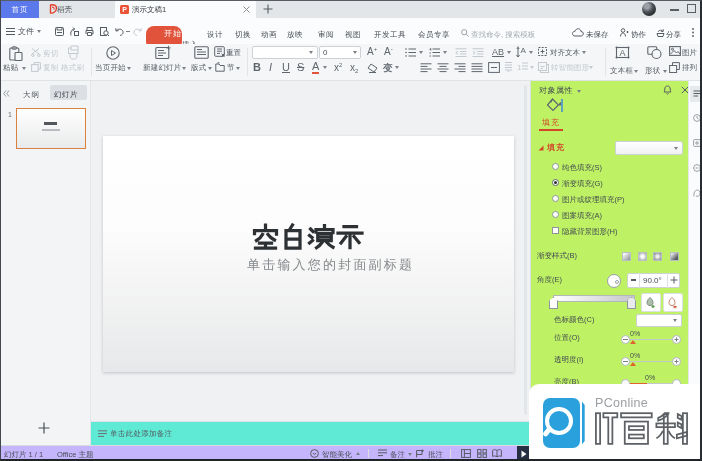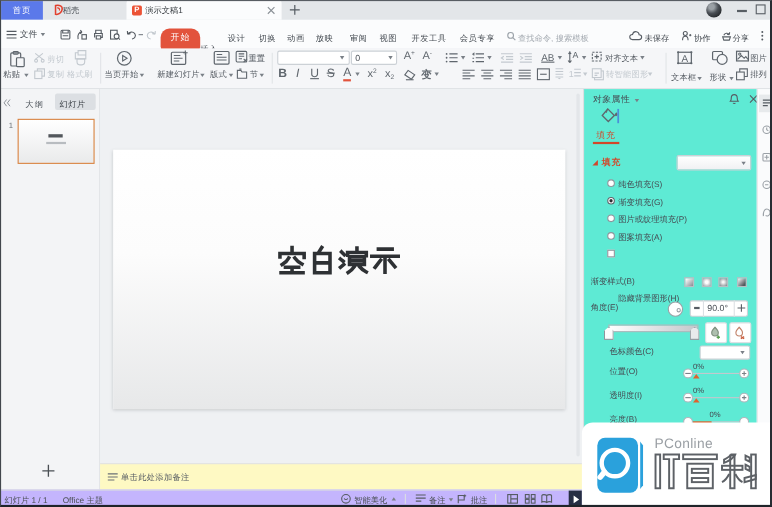--- a/index.html
+++ b/index.html
@@ -6,22 +6,22 @@
 body{width:702px;height:461px;overflow:hidden;font-family:"Liberation Sans",sans-serif;position:relative;background:#eef0f2;}
 *{box-sizing:border-box;}
 .abs{position:absolute;}
 .txt{position:absolute;white-space:nowrap;}
 
 #tabbar{position:absolute;left:0;top:0;width:702px;height:18px;background:#e3e6e9;}
 #menurow{position:absolute;left:0;top:18px;width:702px;height:26px;background:#fbfcfd;}
 #ribbon{position:absolute;left:0;top:44px;width:702px;height:37px;background:#f5f6f8;border-bottom:1px solid #e0e3e6;}
 #leftpanel{position:absolute;left:0;top:81px;width:91px;height:364px;background:#f3f4f6;border-right:1px solid #e3e5e8;}
 #canvas{position:absolute;left:91px;top:81px;width:439px;height:340px;background:#eff1f3;}
-#notesbar{position:absolute;left:91px;top:421px;width:439px;height:24px;background:#fef9c3;border-top:1px solid #e0e2e5;}
-#rightpanel{position:absolute;left:530px;top:81px;width:158px;height:364px;background:#5eead4;border-left:1px solid #dbdee1;}
+#notesbar{position:absolute;left:91px;top:421px;width:439px;height:24px;background:#5eead4;border-top:1px solid #e0e2e5;}
+#rightpanel{position:absolute;left:530px;top:81px;width:158px;height:364px;background:#bef264;border-left:1px solid #dbdee1;}
 #farstrip{position:absolute;left:688px;top:81px;width:14px;height:364px;background:#fafbfc;border-left:1px solid #e4e6e9;}
 #statusbar{position:absolute;left:0;top:445px;width:702px;height:16px;background:#c4b5fd;border-top:1px solid #d9dcdf;}
 #watermark{position:absolute;left:529px;top:384px;width:171px;height:75px;background:#ffffff;border-radius:10px 0 0 0;}
 
 #wb{position:absolute;left:0;top:0;width:702px;height:461px;pointer-events:none;border-top:1px solid #585d63;border-left:1px solid #42474d;border-right:2px solid #282d33;border-bottom:2px solid #1f2429;z-index:99;}
 
 .cjk7{font-size:7.5px;color:#454b52;letter-spacing:0.5px;}
 .lbl{position:absolute;font-size:7.5px;color:#555b62;letter-spacing:0.2px;white-space:nowrap;}
 .dis{color:#c3c9cf !important;}
 .vsep{position:absolute;width:1px;background:#e2e4e7;top:4px;height:28px;}
@@ -73,21 +73,21 @@
       <circle cx="6" cy="6" r="2.2" fill="#fbfcfd" stroke="#565c63"></circle>
       <path d="M7.5 7.5 L9 9" stroke="#565c63"></path>
     </svg>
   <svg style="left:115px;top:10px;" width="9" height="8" viewBox="0 0 9 8">
       <path d="M1 3 C2.5 0.8 6 0.5 7.5 2.5 C9 4.5 7.5 7 5 7.5 M1 3 L0.8 0.2 M1 3 L3.6 2.6" fill="none" stroke="#565c63"></path>
     </svg>
   <div class="abs" style="left:126px;top:13px;width:4px;height:1px;background:#7a8087;"></div>
   <svg style="left:133px;top:10px;" width="9" height="8" viewBox="0 0 9 8">
       <path d="M8 3 C6.5 0.8 3 0.5 1.5 2.5 C0 4.5 1.5 7 4 7.5 M8 3 L8.2 0.2 M8 3 L5.4 2.6" fill="none" stroke="#c3c9cf"></path>
     </svg>
-  <div class="abs" style="left:146px;top:8px;width:36px;height:24px;background:#e2533c;border-radius:8px;color:#fff;font-size:8px;text-align:center;line-height:15px;letter-spacing:1px;">开始</div>
+  <div class="abs" style="left:146px;top:8px;width:36px;height:24px;background:#e2533c;border-radius:8px;color:#fff;font-size:8px;text-align:right;line-height:15px;letter-spacing:1px;">开始</div>
   <div class="txt cjk7" style="left:182px;top:22px;">插入</div>
   <div class="txt cjk7" style="left:207px;top:12px;">设计</div>
   <div class="txt cjk7" style="left:235px;top:12px;">切换</div>
   <div class="txt cjk7" style="left:261px;top:12px;">动画</div>
   <div class="txt cjk7" style="left:287px;top:12px;">放映</div>
   <div class="txt cjk7" style="left:318px;top:12px;">审阅</div>
   <div class="txt cjk7" style="left:345px;top:12px;">视图</div>
   <div class="txt cjk7" style="left:374px;top:12px;">开发工具</div>
   <div class="txt cjk7" style="left:418px;top:12px;">会员专享</div>
   <svg style="left:461px;top:11px;" width="8" height="8" viewBox="0 0 8 8">
@@ -306,20 +306,21 @@
 <div id="canvas">
   <div class="abs" style="left:12px;top:55px;width:411px;height:236px;background:linear-gradient(180deg,#ffffff 0%,#fcfcfc 40%,#e7e8e9 100%);box-shadow:0 1px 3px rgba(60,64,70,0.25);"></div>
   <svg style="left:162px;top:143px;" width="110" height="29" viewBox="0 0 440 112" fill="none" stroke="#2e3134" stroke-width="13" stroke-linecap="square">
     <path d="M50 2 V14 M6 24 H94 M6 24 V36 M94 24 V38"></path>
     <path d="M38 40 Q31 54 14 64 M60 40 Q70 54 86 62 M26 74 H74 M50 74 V92 M10 94 H90"></path>
     <path d="M158 2 L148 18 M132 24 H188 V94 H132 Z M132 58 H188"></path>
     <path d="M230 18 L240 28 M226 44 L236 52 M226 74 L238 64"></path>
     <path d="M286 4 V14 M252 20 H320 M252 20 V30 M320 20 V32 M259 36 H313 V64 H259 Z M259 50 H313 M276 72 Q268 84 254 93 M296 72 Q306 84 320 91"></path>
     <path d="M364 8 H414 M340 34 H436 M388 34 V92 M372 48 L352 74 M404 48 L424 72"></path>
   </svg>
+  <div class="txt" style="left:156px;top:174.5px;font-size:13px;color:#85888b;letter-spacing:2.2px;">单击输入您的封面副标题</div>
   <div class="abs" style="left:433px;top:4px;width:3px;height:330px;background:#e3e6e9;border-radius:2px;"></div>
 </div>
 <div id="notesbar">
   <svg style="left:7px;top:8px;" width="9" height="8" viewBox="0 0 9 8">
       <path d="M0 0.8 H9 M0 3.6 H9 M0 6.4 H6" stroke="#6a7076"></path>
     </svg>
   <div class="txt" style="left:19px;top:6.5px;font-size:7.5px;color:#555b62;letter-spacing:0.3px;">单击此处添加备注</div>
 </div>
 <div id="rightpanel">
   <div class="txt" style="left:8px;top:4px;font-size:8px;color:#454b52;letter-spacing:0.5px;">对象属性</div>
@@ -348,21 +349,21 @@
   <div class="abs" style="left:21px;top:82px;width:7px;height:7px;border:1px solid #8e959c;border-radius:50%;background:#fff;"></div>
   <div class="txt" style="left:31px;top:81.5px;font-size:7.5px;color:#454b52;">纯色填充(S)</div>
   <div class="abs" style="left:21px;top:98px;width:7px;height:7px;border:1px solid #61676e;border-radius:50%;background:#fff;"></div>
   <div class="abs" style="left:23px;top:100px;width:3px;height:3px;border-radius:50%;background:#2a2e33;"></div>
   <div class="txt" style="left:31px;top:97.5px;font-size:7.5px;color:#454b52;">渐变填充(G)</div>
   <div class="abs" style="left:21px;top:114px;width:7px;height:7px;border:1px solid #8e959c;border-radius:50%;background:#fff;"></div>
   <div class="txt" style="left:31px;top:113.5px;font-size:7.5px;color:#454b52;">图片或纹理填充(P)</div>
   <div class="abs" style="left:21px;top:130px;width:7px;height:7px;border:1px solid #8e959c;border-radius:50%;background:#fff;"></div>
   <div class="txt" style="left:31px;top:129.5px;font-size:7.5px;color:#454b52;">图案填充(A)</div>
   <div class="abs" style="left:21px;top:146px;width:7px;height:7px;border:1px solid #8e959c;background:#fff;"></div>
-  <div class="txt" style="left:31px;top:145.5px;font-size:7.5px;color:#454b52;margin-top:40px;">隐藏背景图形(H)</div>
+  <div class="txt" style="left:31px;top:145.5px;font-size:7.5px;color:#454b52;">隐藏背景图形(H)</div>
   <div class="txt" style="left:6px;top:170px;font-size:7.5px;color:#454b52;">渐变样式(B)</div>
   <div class="abs" style="left:91px;top:171px;width:9px;height:9px;background:linear-gradient(135deg,#fdfdfd 10%,#8d9298 95%);border:0.5px solid #b9bec3;"></div>
   <div class="abs" style="left:107px;top:171px;width:9px;height:9px;background:radial-gradient(circle,#fdfdfd 25%,#9aa0a6 100%);border:0.5px solid #b9bec3;"></div>
   <div class="abs" style="left:122px;top:171px;width:9px;height:9px;background:radial-gradient(circle,#f5f5f5 15%,#7b8187 100%);border:0.5px solid #b9bec3;"></div>
   <div class="abs" style="left:139px;top:171px;width:9px;height:9px;background:linear-gradient(315deg,#55595e 20%,#e8e9ea 90%);border:0.5px solid #b9bec3;"></div>
   <div class="txt" style="left:6px;top:194px;font-size:7.5px;color:#454b52;">角度(E)</div>
   <div class="abs" style="left:76px;top:193px;width:14px;height:14px;border:1px solid #9aa0a6;border-radius:50%;background:#fff;"></div>
   <div class="abs" style="left:84px;top:199px;width:4px;height:4px;border:1px solid #9aa0a6;border-radius:50%;"></div>
   <div class="combo" style="left:96px;top:192px;width:53px;height:15px;"></div>
   <div class="abs" style="left:108px;top:192px;width:1px;height:15px;background:#dce0e4;"></div>

